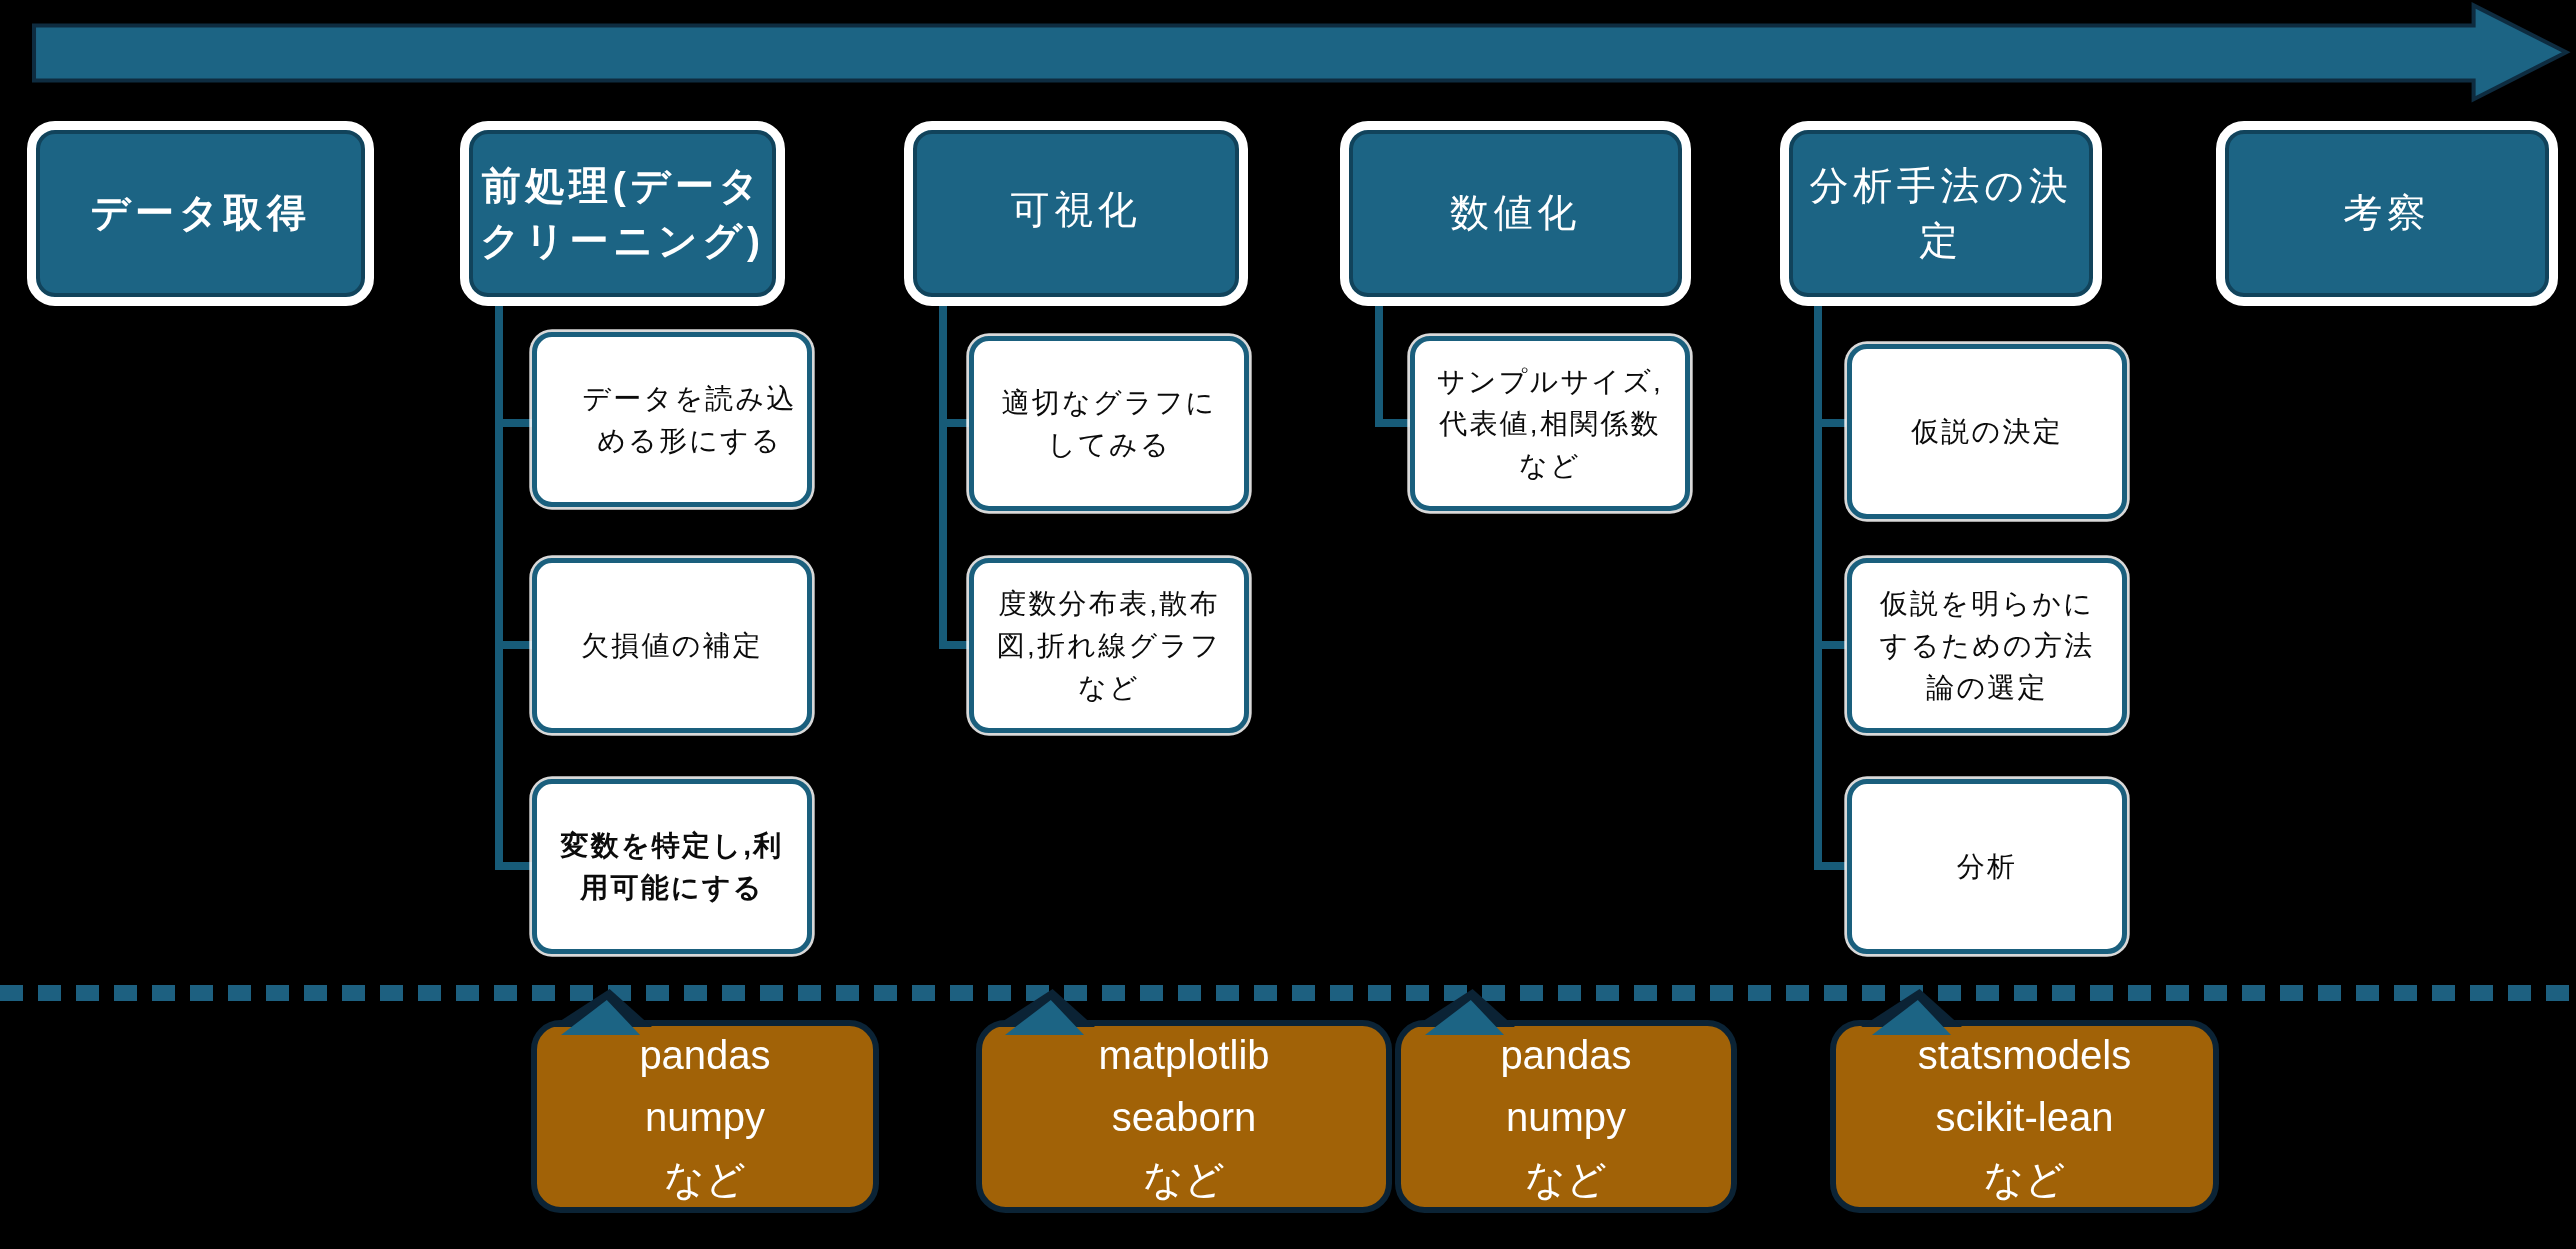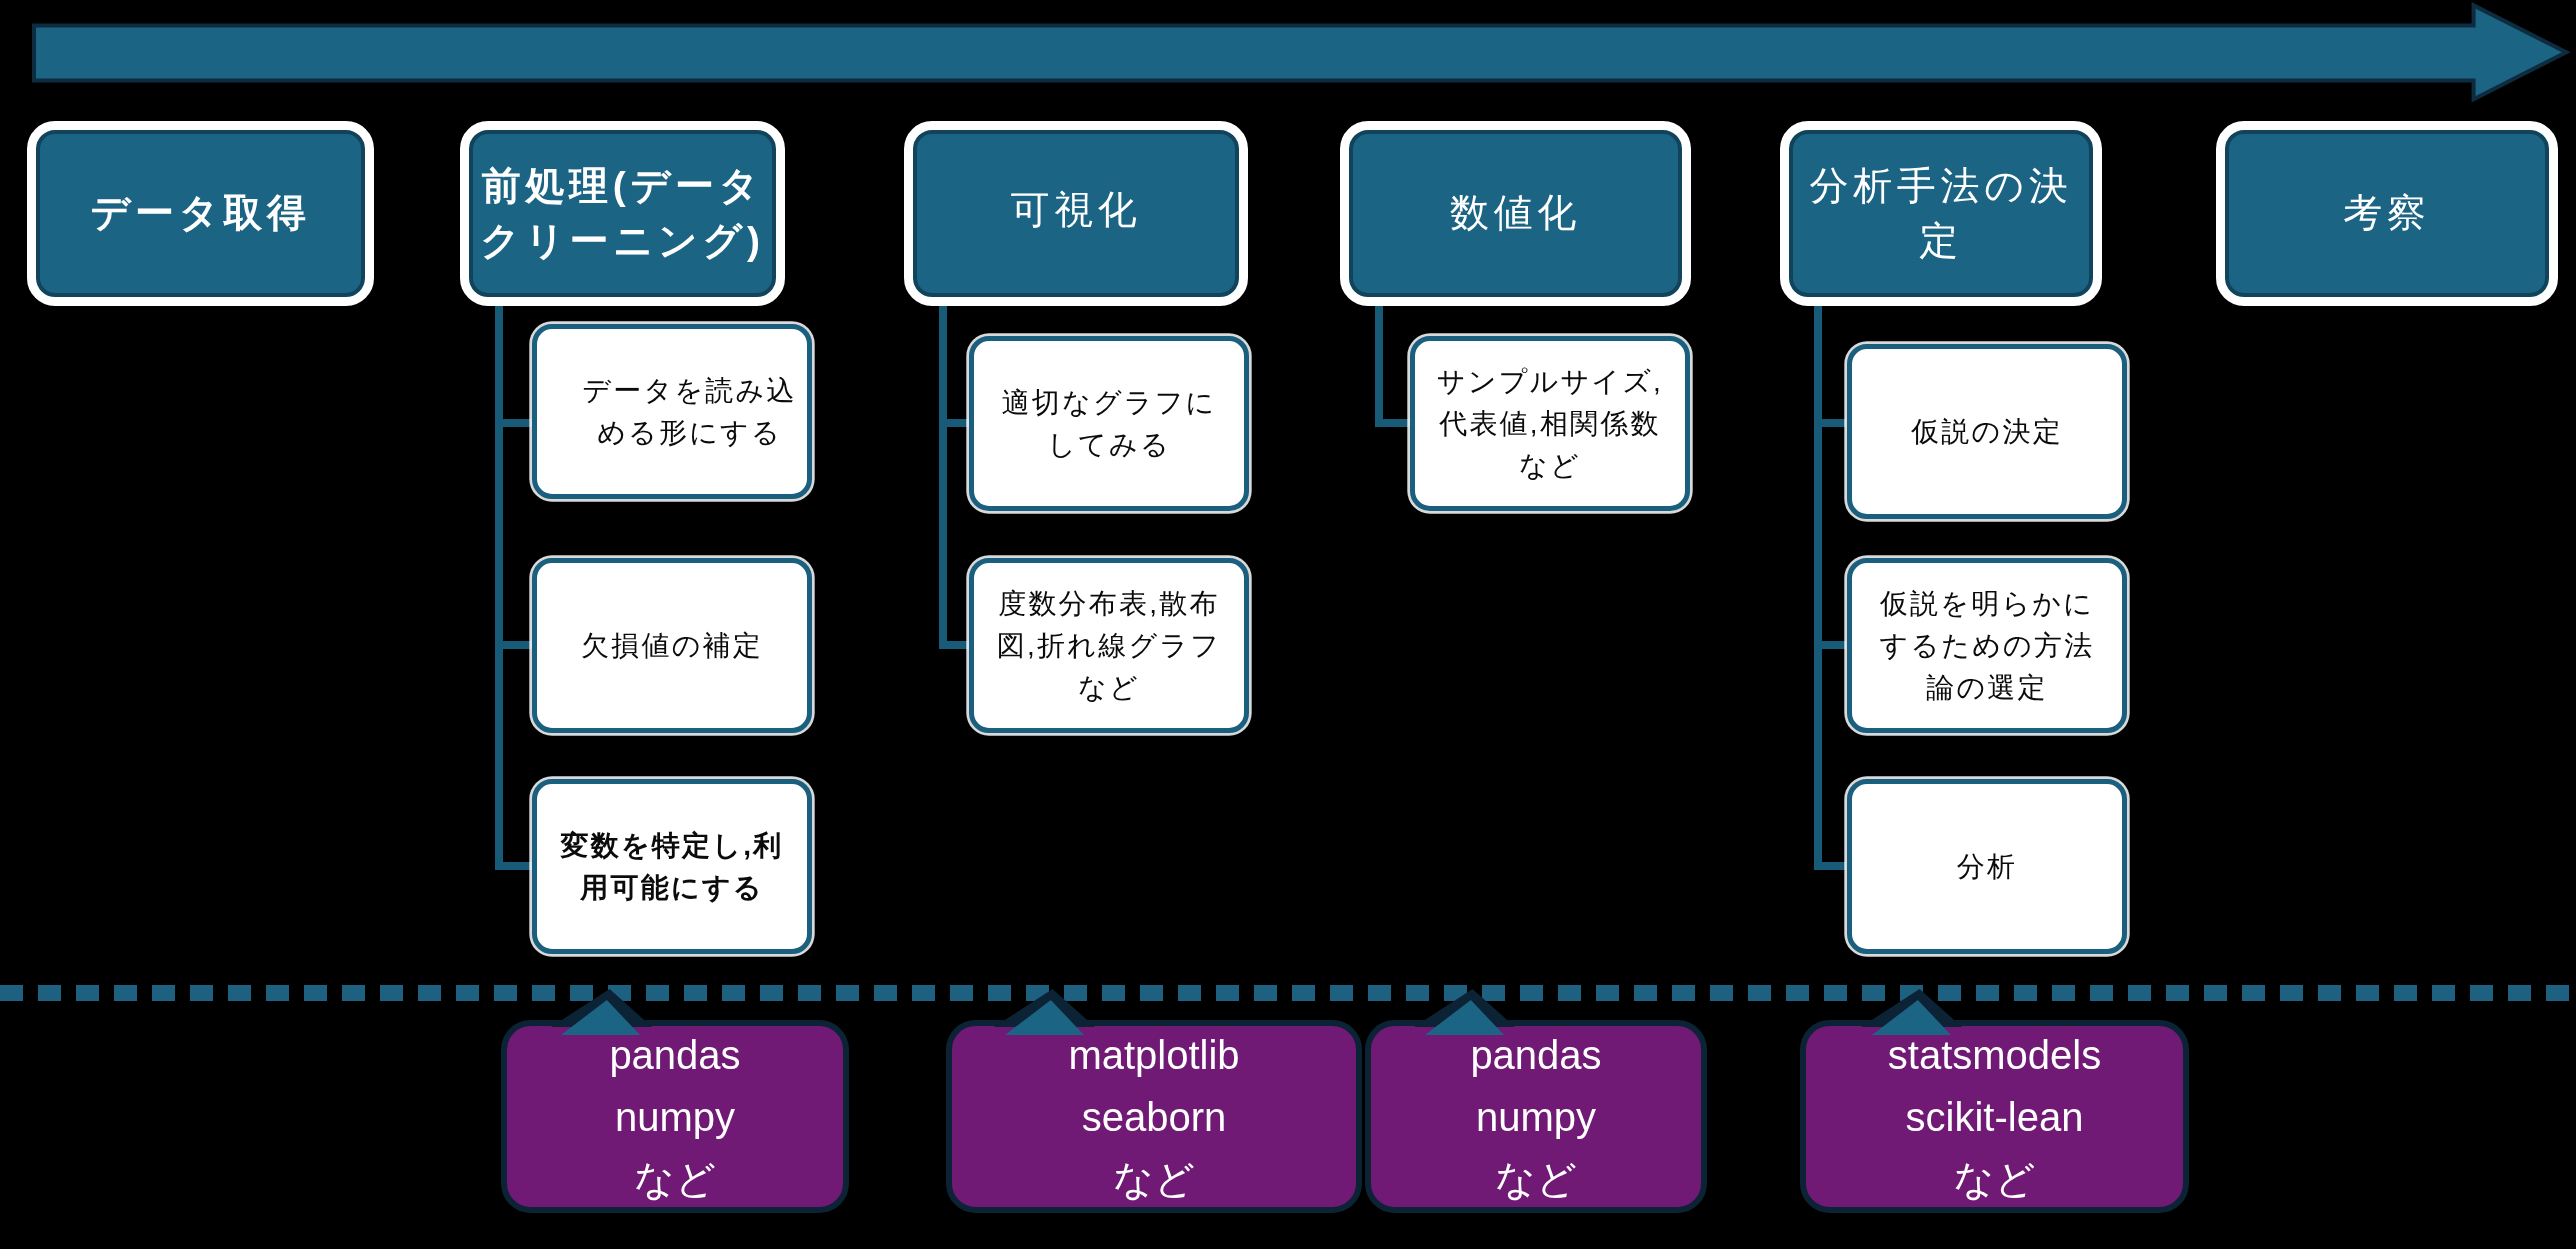--- a/index.html
+++ b/index.html
@@ -78,33 +78,34 @@
     left: 0;
     top: 985px;
     width: 2576px;
     height: 16px;
     background: repeating-linear-gradient(90deg, #1d6080 0 23px, transparent 23px 38px);
   }
   .bubble {
     position: absolute;
     top: 1020px;
     height: 193px;
-    background: #701a75;
+    background: #a16207;
     border: 6px solid #0b2335;
     border-radius: 29.5px;
     color: #ffffff;
     display: flex;
     align-items: center;
     justify-content: center;
     text-align: center;
     font-size: 40px;
     line-height: 1.55;
     white-space: pre-line;
     box-sizing: border-box;
     z-index: 2;
+    margin-left: 30px;
   }
   .tail-outer {
     position: absolute;
     top: 989px;
     width: 101px;
     height: 38px;
     background: #0b2335;
     clip-path: polygon(0 100%, 58% 0, 100% 100%);
     z-index: 3;
   }
@@ -146,21 +147,21 @@
   <div class="hline" style="left:939px; top:641px; width:30px;"></div>
 
   <div class="vline" style="left:1375px; top:305px; height:118px;"></div>
   <div class="hline" style="left:1375px; top:419px; width:35px;"></div>
 
   <div class="vline" style="left:1814px; top:305px; height:561px;"></div>
   <div class="hline" style="left:1814px; top:419px; width:32px;"></div>
   <div class="hline" style="left:1814px; top:641px; width:32px;"></div>
   <div class="hline" style="left:1814px; top:862px; width:32px;"></div>
 
-  <div class="sub" style="left:532px; top:324px;padding-left:35px;">データを読み込
+  <div class="sub" style="left:532px; top:332px;padding-left:35px;">データを読み込
 める形にする</div>
   <div class="sub" style="left:532px; top:558px;">欠損値の補定</div>
   <div class="sub" style="left:532px; top:779px;font-weight:bold;">変数を特定し,利
 用可能にする</div>
 
   <div class="sub" style="left:969px; top:336px;">適切なグラフに
 してみる</div>
   <div class="sub" style="left:969px; top:558px;">度数分布表,散布
 図,折れ線グラフ
 など</div>

